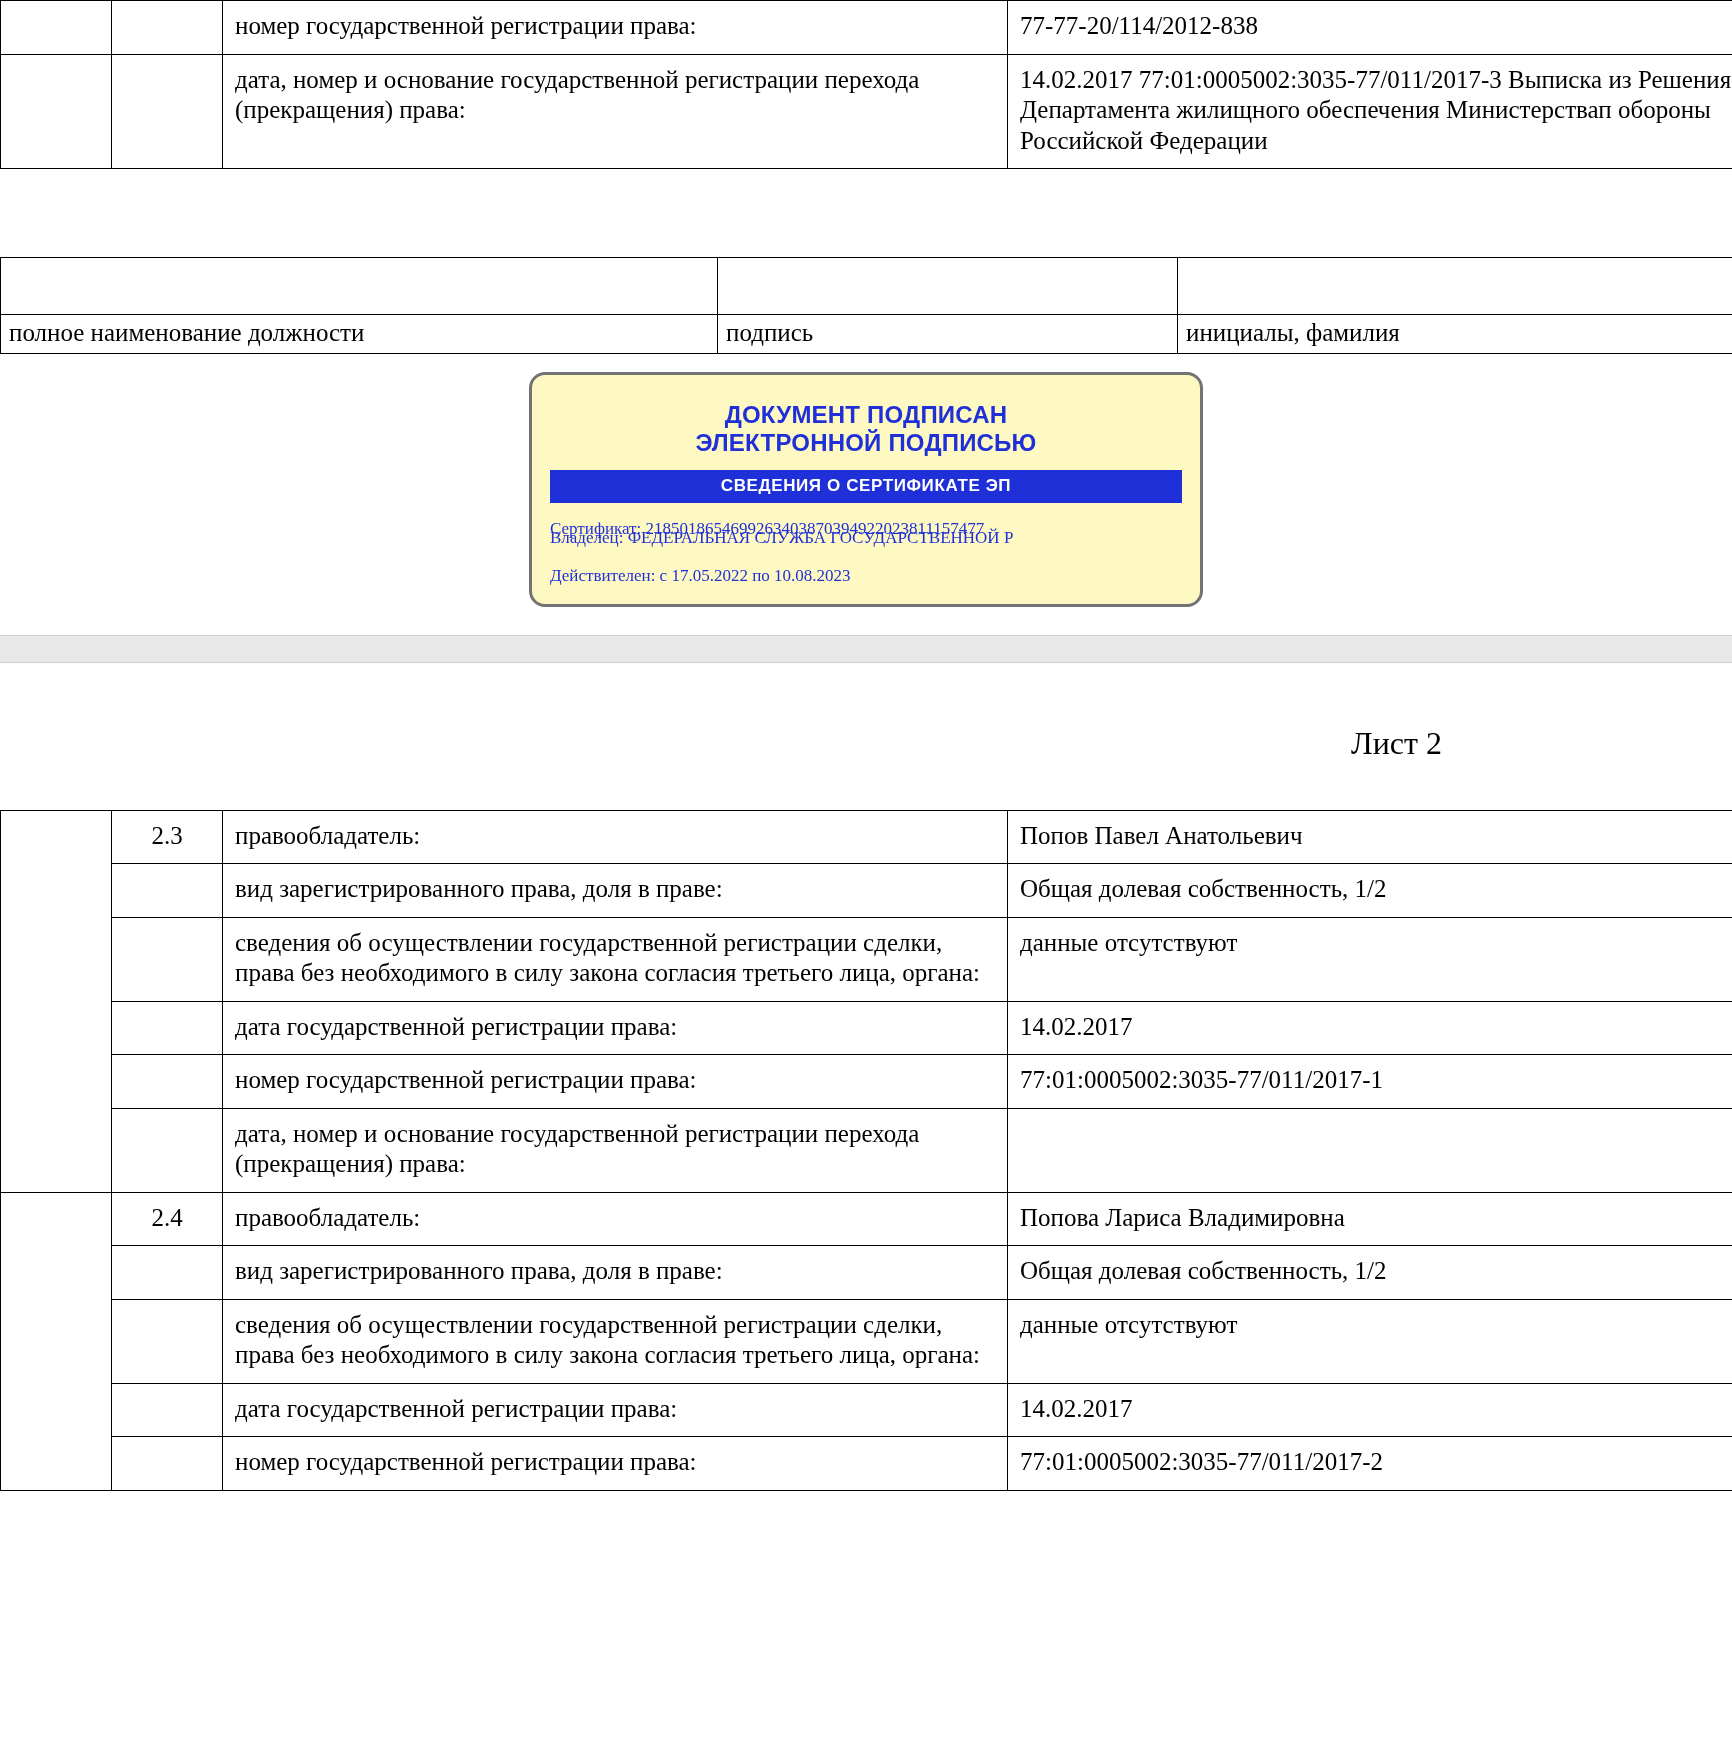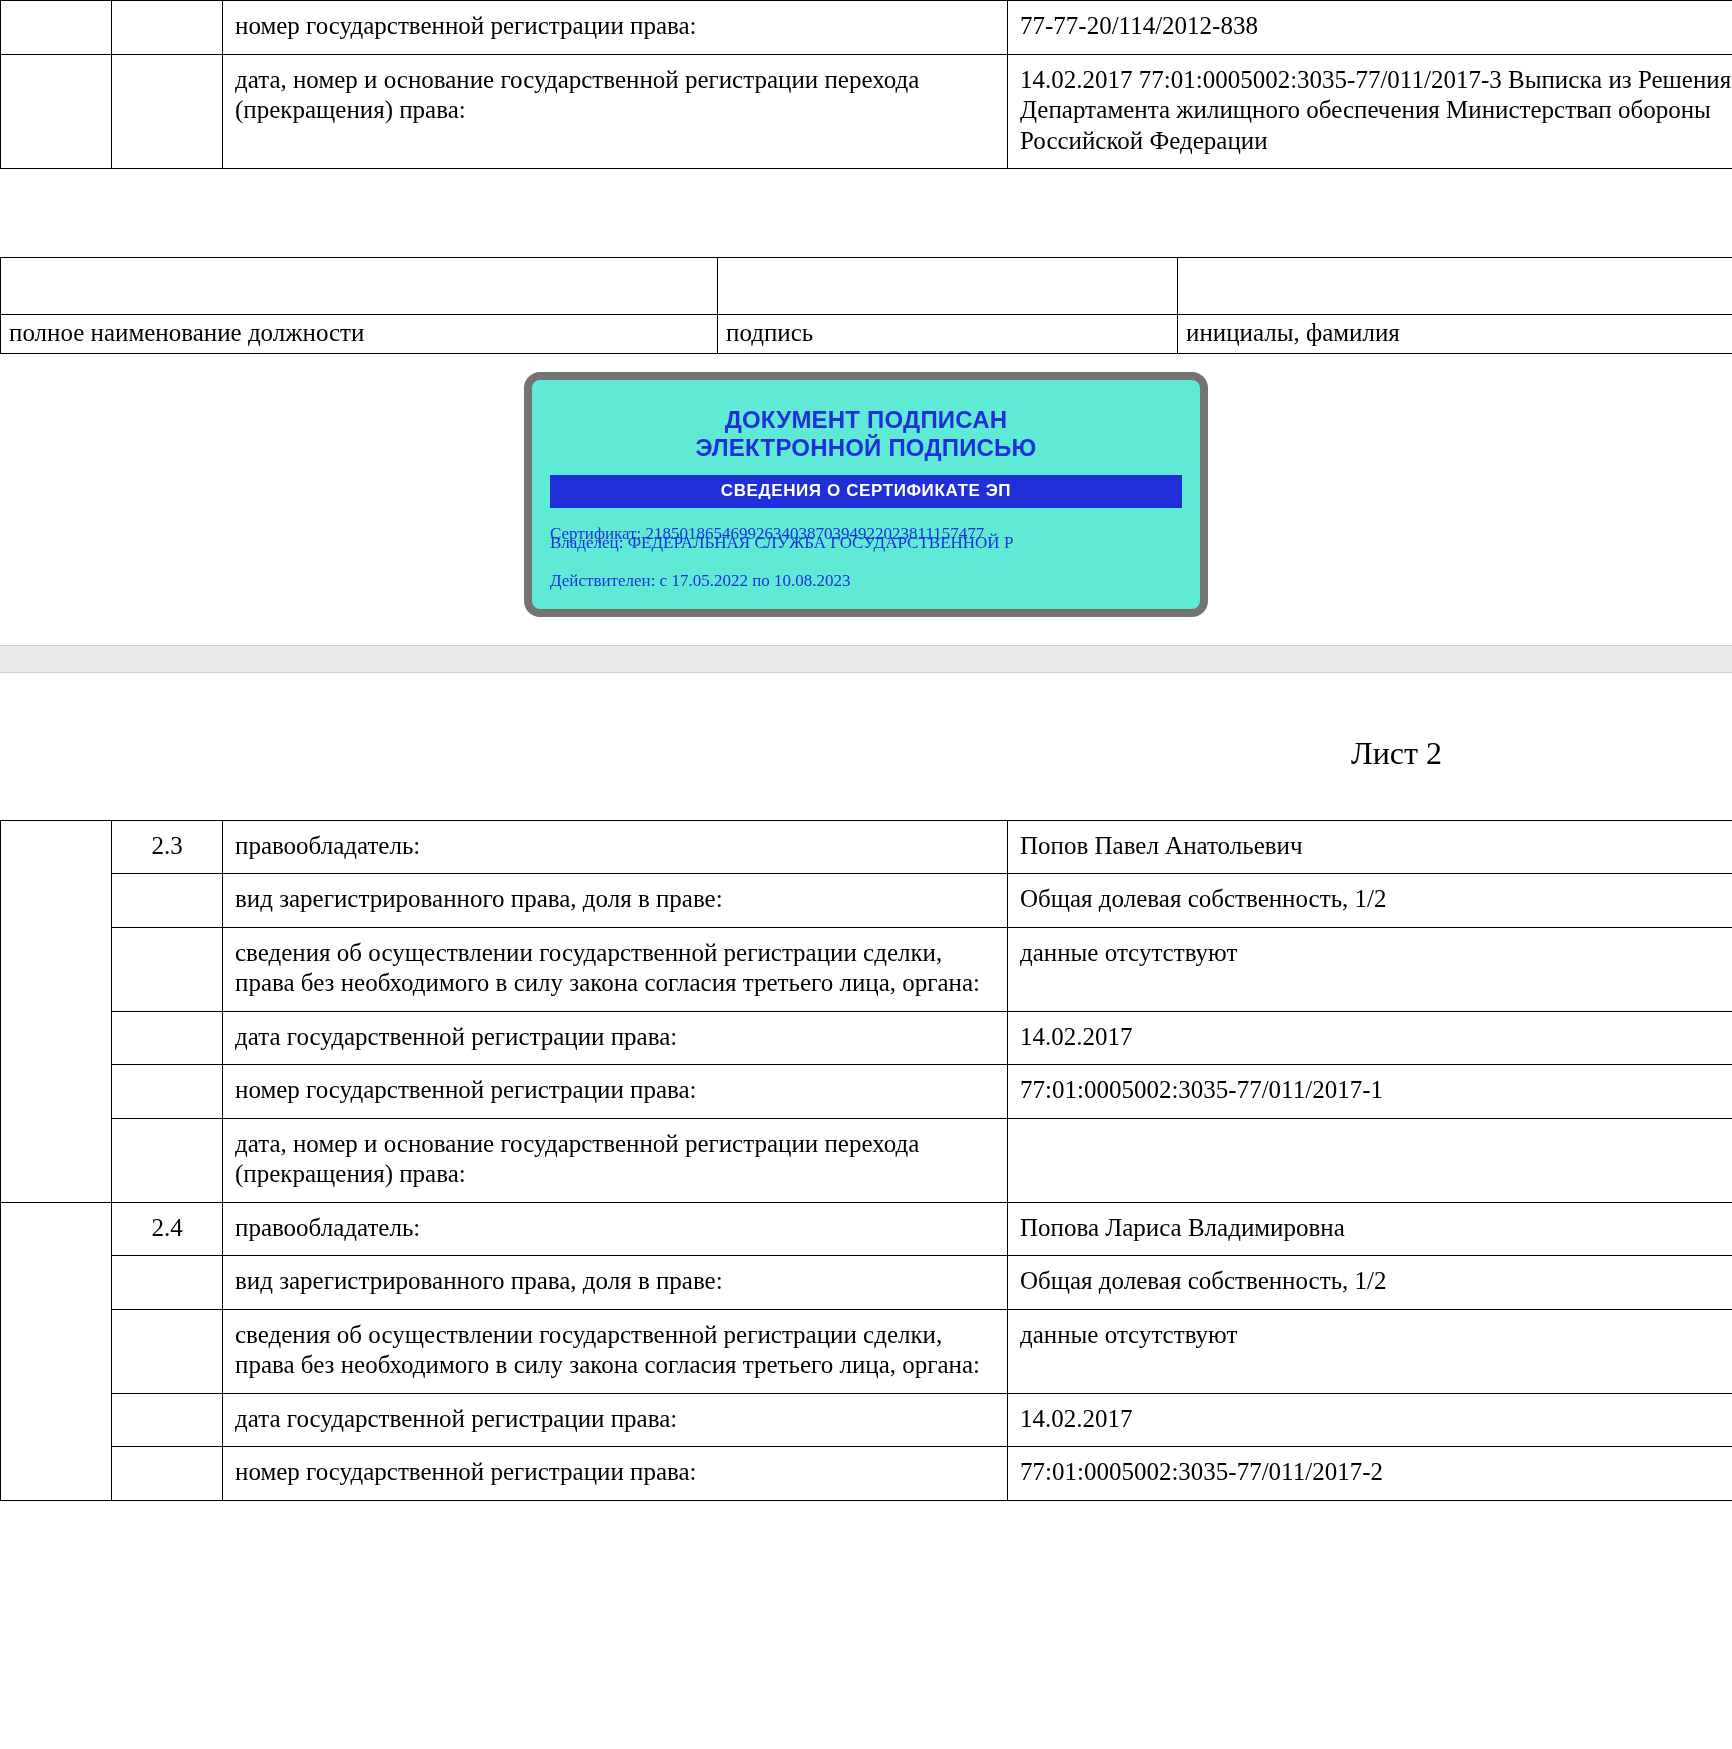--- a/index.html
+++ b/index.html
@@ -69,25 +69,25 @@
     position: relative;
     top: 6px;
   }
   .stamp-wrap {
     display: flex;
     justify-content: center;
     margin-top: 0;
   }
   .stamp {
     width: 668px;
-    border: 8px solid #737373;
+    border: 3px solid #737373;
     border-radius: 16px;
     padding: 10px 0 18px 0;
     position: relative;
-    background: #5eead4;
+    background: #fef9c3;
   }
   .stamp-title {
     text-align: center;
     color: #1f30d8;
     font-family: "Liberation Sans", sans-serif;
     font-weight: bold;
     font-size: 24px;
     line-height: 1.18;
     letter-spacing: 0.2px;
     padding-top: 16px;

